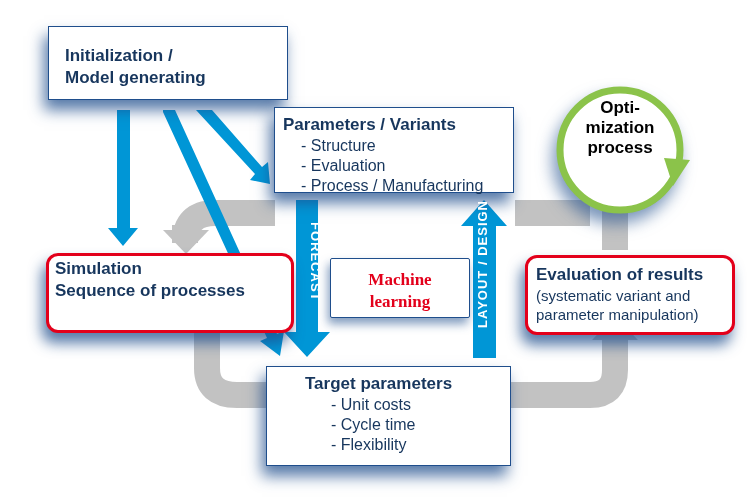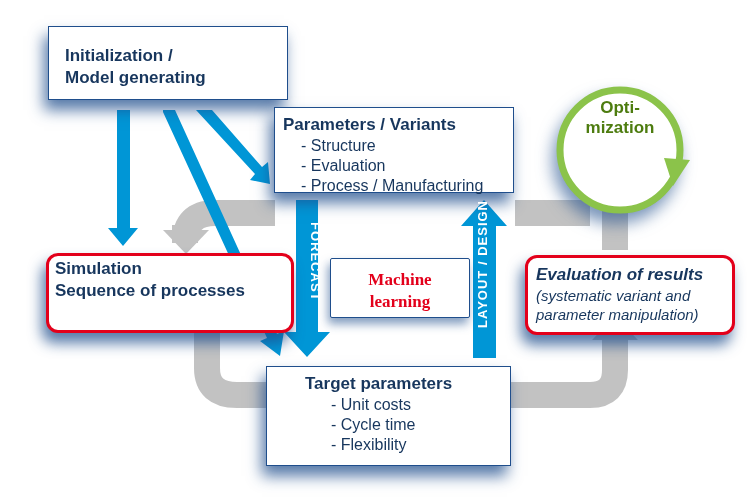--- a/index.html
+++ b/index.html
@@ -17,29 +17,29 @@
   .title { font-weight: bold; font-size: 17px; line-height: 22px; }
   .item { font-size: 16px; line-height: 20px; }
   .small { font-size: 15px; line-height: 19px; }
   .red { color: #e3001b; }
 
   #init { left: 48px; top: 26px; width: 240px; height: 86px; padding: 18px 0 0 16px; }
   #params { left: 274px; top: 150px; width: 240px; height: 143px; padding: 12px 0 0 8px; }
   #params .item { padding-left: 18px; }
   #sim { left: 46px; top: 355px; width: 208px; height: 112px; padding: 30px 0 0 6px; }
   #ml { left: 330px; top: 360px; width: 140px; height: 85px; padding: 14px 0 0 0; text-align: center; }
-  #eval { left: 525px; top: 358px; width: 210px; height: 112px; padding: 18px 0 0 10px; font-style: italic; }
+  #eval { left: 525px; top: 358px; width: 210px; height: 112px; padding: 18px 0 0 10px; }
   #target { left: 266px; top: 513px; width: 245px; height: 140px; padding: 12px 0 0 38px; }
   #target .item { padding-left: 26px; }
 
   
   #layer { position: absolute; left: 0; top: 0; width: 750px; height: 700px;
            transform-origin: 0 0; transform: scale(1, 0.716); }
   #opt-text { position: absolute; left: 568px; top: 115px; width: 120px;
-              text-align: center; font-weight: bold; font-size: 17px; line-height: 20px; color: #4d7c0f; }
+              text-align: center; font-weight: bold; font-size: 17px; line-height: 20px; color: #000000; }
   .vlabel { position: absolute; color: #fff; font-weight: bold; font-size: 13px;
             letter-spacing: 1px; white-space: nowrap; }
   #forecast { left: 308px; top: 226px; writing-mode: vertical-rl; }
   #layout { left: 475px; top: 210px; writing-mode: vertical-rl; transform: rotate(180deg); }
 </style>
 </head>
 <body>
 
 <svg id="canvas" viewBox="0 0 750 501" xmlns="http://www.w3.org/2000/svg">
   <defs>
@@ -81,20 +81,21 @@
   <div id="params" class="box rect" style="left: 274px; top: 107px; width: 240px; height: 86px; padding: 6px 0px 0px 8px;">
     <div class="title">Parameters / Variants</div>
     <div class="item">- Structure</div>
     <div class="item">- Evaluation</div>
     <div class="item">- Process / Manufacturing</div>
   </div>
 
   <div id="opt-text" style="left: 560px; top: 98px;">
     <div>Opti-</div>
     <div>mization</div>
+    <div>process</div>
   </div>
 
   <div id="sim" class="box rounded-red" style="left: 46px; top: 253px; width: 248px; height: 80px; padding: 2px 0px 0px 6px;">
     <div class="title">Simulation</div>
     <div class="title">Sequence of processes</div>
   </div>
 
   <div id="ml" class="box rounded-blue" style="left: 330px; top: 258px; width: 140px; height: 60px; padding: 10px 0px 0px;">
     <div class="title red">Machine</div>
     <div class="title red">learning</div>

